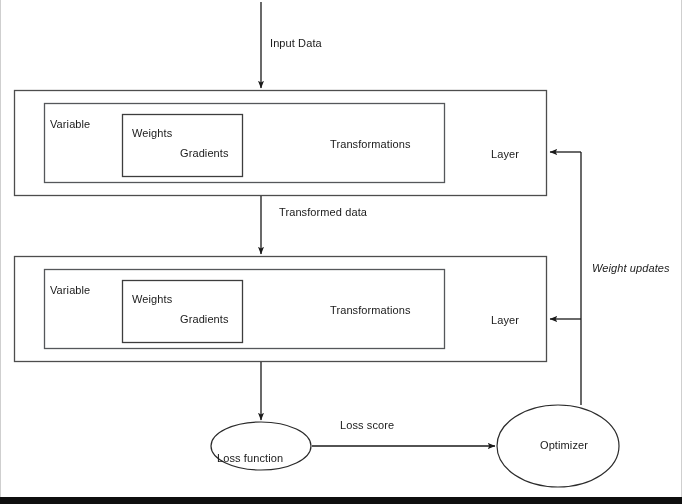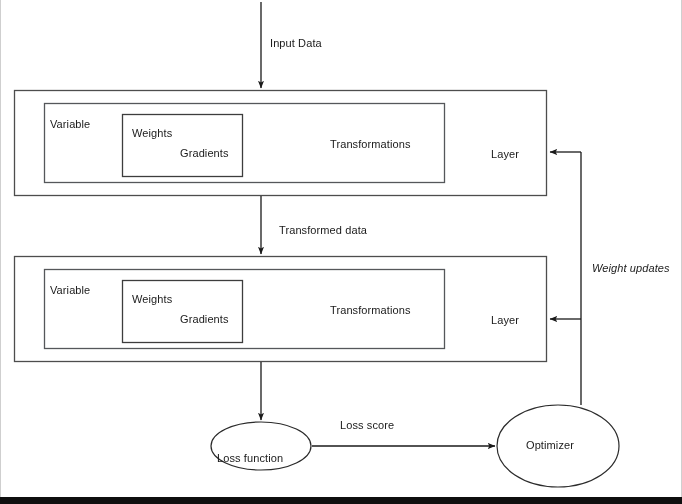--- a/index.html
+++ b/index.html
@@ -107,35 +107,35 @@
   <div class="dg-label" style="left:50px; top:118px;">Variable</div>
 
   <div class="dg-label" style="left:132px; top:127px;">Weights</div>
 
   <div class="dg-label" style="left:180px; top:147px;">Gradients</div>
 
   <div class="dg-label" style="left:330px; top:138px;">Transformations</div>
 
   <div class="dg-label" style="left:491px; top:148px;">Layer</div>
 
-  <div class="dg-label" style="left:279px; top:224px;">Transformed data</div>
+  <div class="dg-label" style="left:279px; top:206px;">Transformed data</div>
 
   <div class="dg-label" style="left:50px; top:284px;">Variable</div>
 
   <div class="dg-label" style="left:132px; top:293px;">Weights</div>
 
   <div class="dg-label" style="left:180px; top:313px;">Gradients</div>
 
   <div class="dg-label" style="left:330px; top:304px;">Transformations</div>
 
   <div class="dg-label" style="left:491px; top:314px;">Layer</div>
 
   <div class="dg-label" style="left:592px; top:262px;font-style:italic;">Weight updates</div>
 
   <div class="dg-label" style="left:340px; top:419px;">Loss score</div>
 
   <div class="dg-label" style="left:217px; top:452px;">Loss function</div>
 
-  <div class="dg-label" style="left:526px; top:439px;">Optimizer</div>
+  <div class="dg-label" style="left:540px; top:439px;">Optimizer</div>
 
   <div class="page-edge-bottom"></div>
 
 </div>
 
 </body></html>

